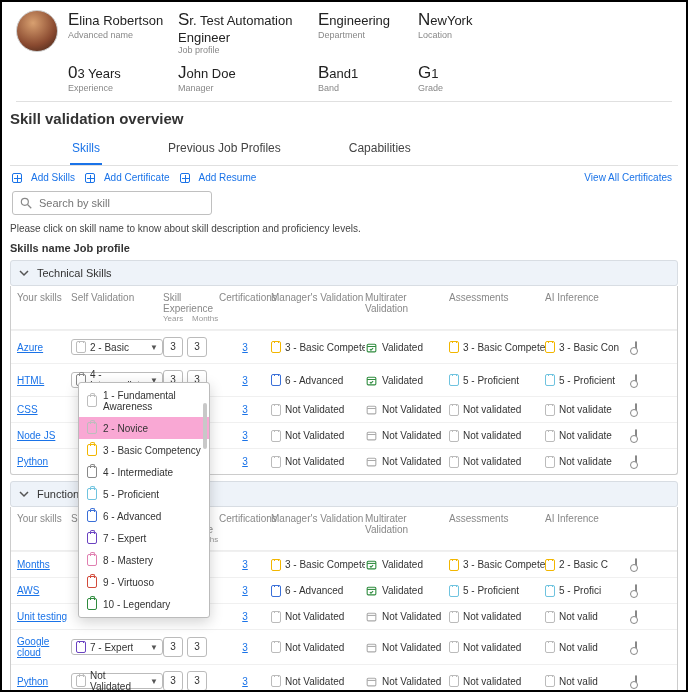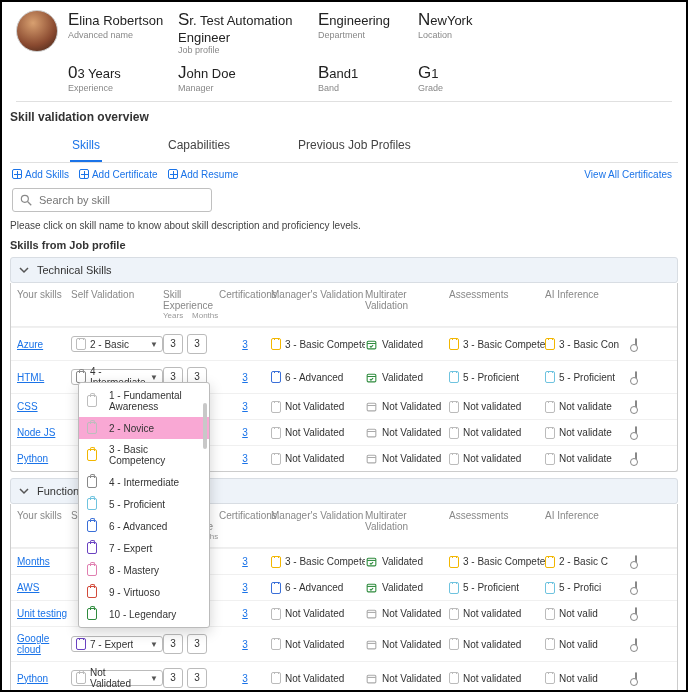--- a/index.html
+++ b/index.html
@@ -43,21 +43,21 @@
   }
   .info-cell .small {
     font-size: 9px;
     color: #888;
   }
   .hr {
     border-top: 1px solid #e0e0e0;
     margin: 8px 14px 6px 14px;
   }
   .section-title {
-    font-size: 12px;
+    font-size: 15px;
     font-weight: 600;
     padding: 2px 14px 6px 8px;
   }
   .tabs {
     display: flex;
     border-bottom: 1px solid #e0e0e0;
     margin: 0 8px;
     gap: 28px;
     padding-left: 24px;
   }
@@ -77,22 +77,22 @@
     justify-content: space-between;
     align-items: center;
     padding: 6px 14px 4px 10px;
     font-size: 10px;
   }
   .actions-left { display: flex; gap: 10px; }
   .action-link {
     color: #1a73e8;
     cursor: pointer;
     display: flex;
-    align-items: flex-start;
-    gap: 3px;
+    align-items: flex-end;
+    gap: 9px;
   }
   .plus-icon {
     display: inline-block;
     width: 10px; height: 10px;
     border: 1px solid #1a73e8;
     border-radius: 2px;
     position: relative;
   }
   .plus-icon::before, .plus-icon::after {
     content: "";
@@ -248,21 +248,21 @@
     box-shadow: 0 4px 14px rgba(0,0,0,.18);
     z-index: 50;
     padding: 2px 0;
   }
   .dropdown::after{
     
     content:""; position:absolute; right:2px; top:20px;
     width:4px; height:46px; background:#c8c8c8; border-radius:2px;
   }
   .dd-item {
-    display:flex; align-items:center; gap:12px;
+    display:flex; align-items:center; gap:6px;
     padding: 5px 8px;
     font-size: 10px;
     cursor:pointer;
   }
   .dd-item.hover { background:#f9a8d4; }
 </style>
 </head>
 <body>
 
 <div class="header">
@@ -301,22 +301,22 @@
                <div class="small">Grade</div>
       </div>
     </div>
 </div>
 <div class="hr"></div>
 
 <div class="section-title">Skill validation overview</div>
 
 <div class="tabs">
   <div class="tab active">Skills</div>
+  <div class="tab">Previous Job Profiles</div>
   <div class="tab">Capabilities</div>
-  <div class="tab">Previous Job Profiles</div>
 </div>
 
 <div class="actions-row">
   <div class="actions-left">
     <div class="action-link">
       <span class="plus-icon"></span>
       <span>Add Skills</span>
     </div>
     <div class="action-link">
       <span class="plus-icon"></span>
@@ -332,21 +332,21 @@
 
 <div class="search-wrap">
   <svg width="14" height="14" viewBox="0 0 24 24" fill="none" stroke="#888" stroke-width="2">
       <circle cx="10" cy="10" r="6"></circle>
       <line x1="15" y1="15" x2="21" y2="21"></line>
     </svg>
   <input placeholder="Search by skill" style="">
 </div>
 
 <div class="hint">Please click on skill name to know about skill description and proficiency levels.</div>
-<div class="sub-title">Skills from Job profile</div>
+<div class="sub-title">Skills name Job profile</div>
 
 <div class="panel">
   <div class="panel-hdr">
     <svg class="chev" viewBox="0 0 10 10">
         <polyline points="1,3 5,7 9,3" fill="none" stroke="#555" stroke-width="1.5"></polyline>
       </svg>
     <span>Technical Skills</span>
   </div>
   <div class="grid" id="tech-grid">
       <div class="grid-head">

